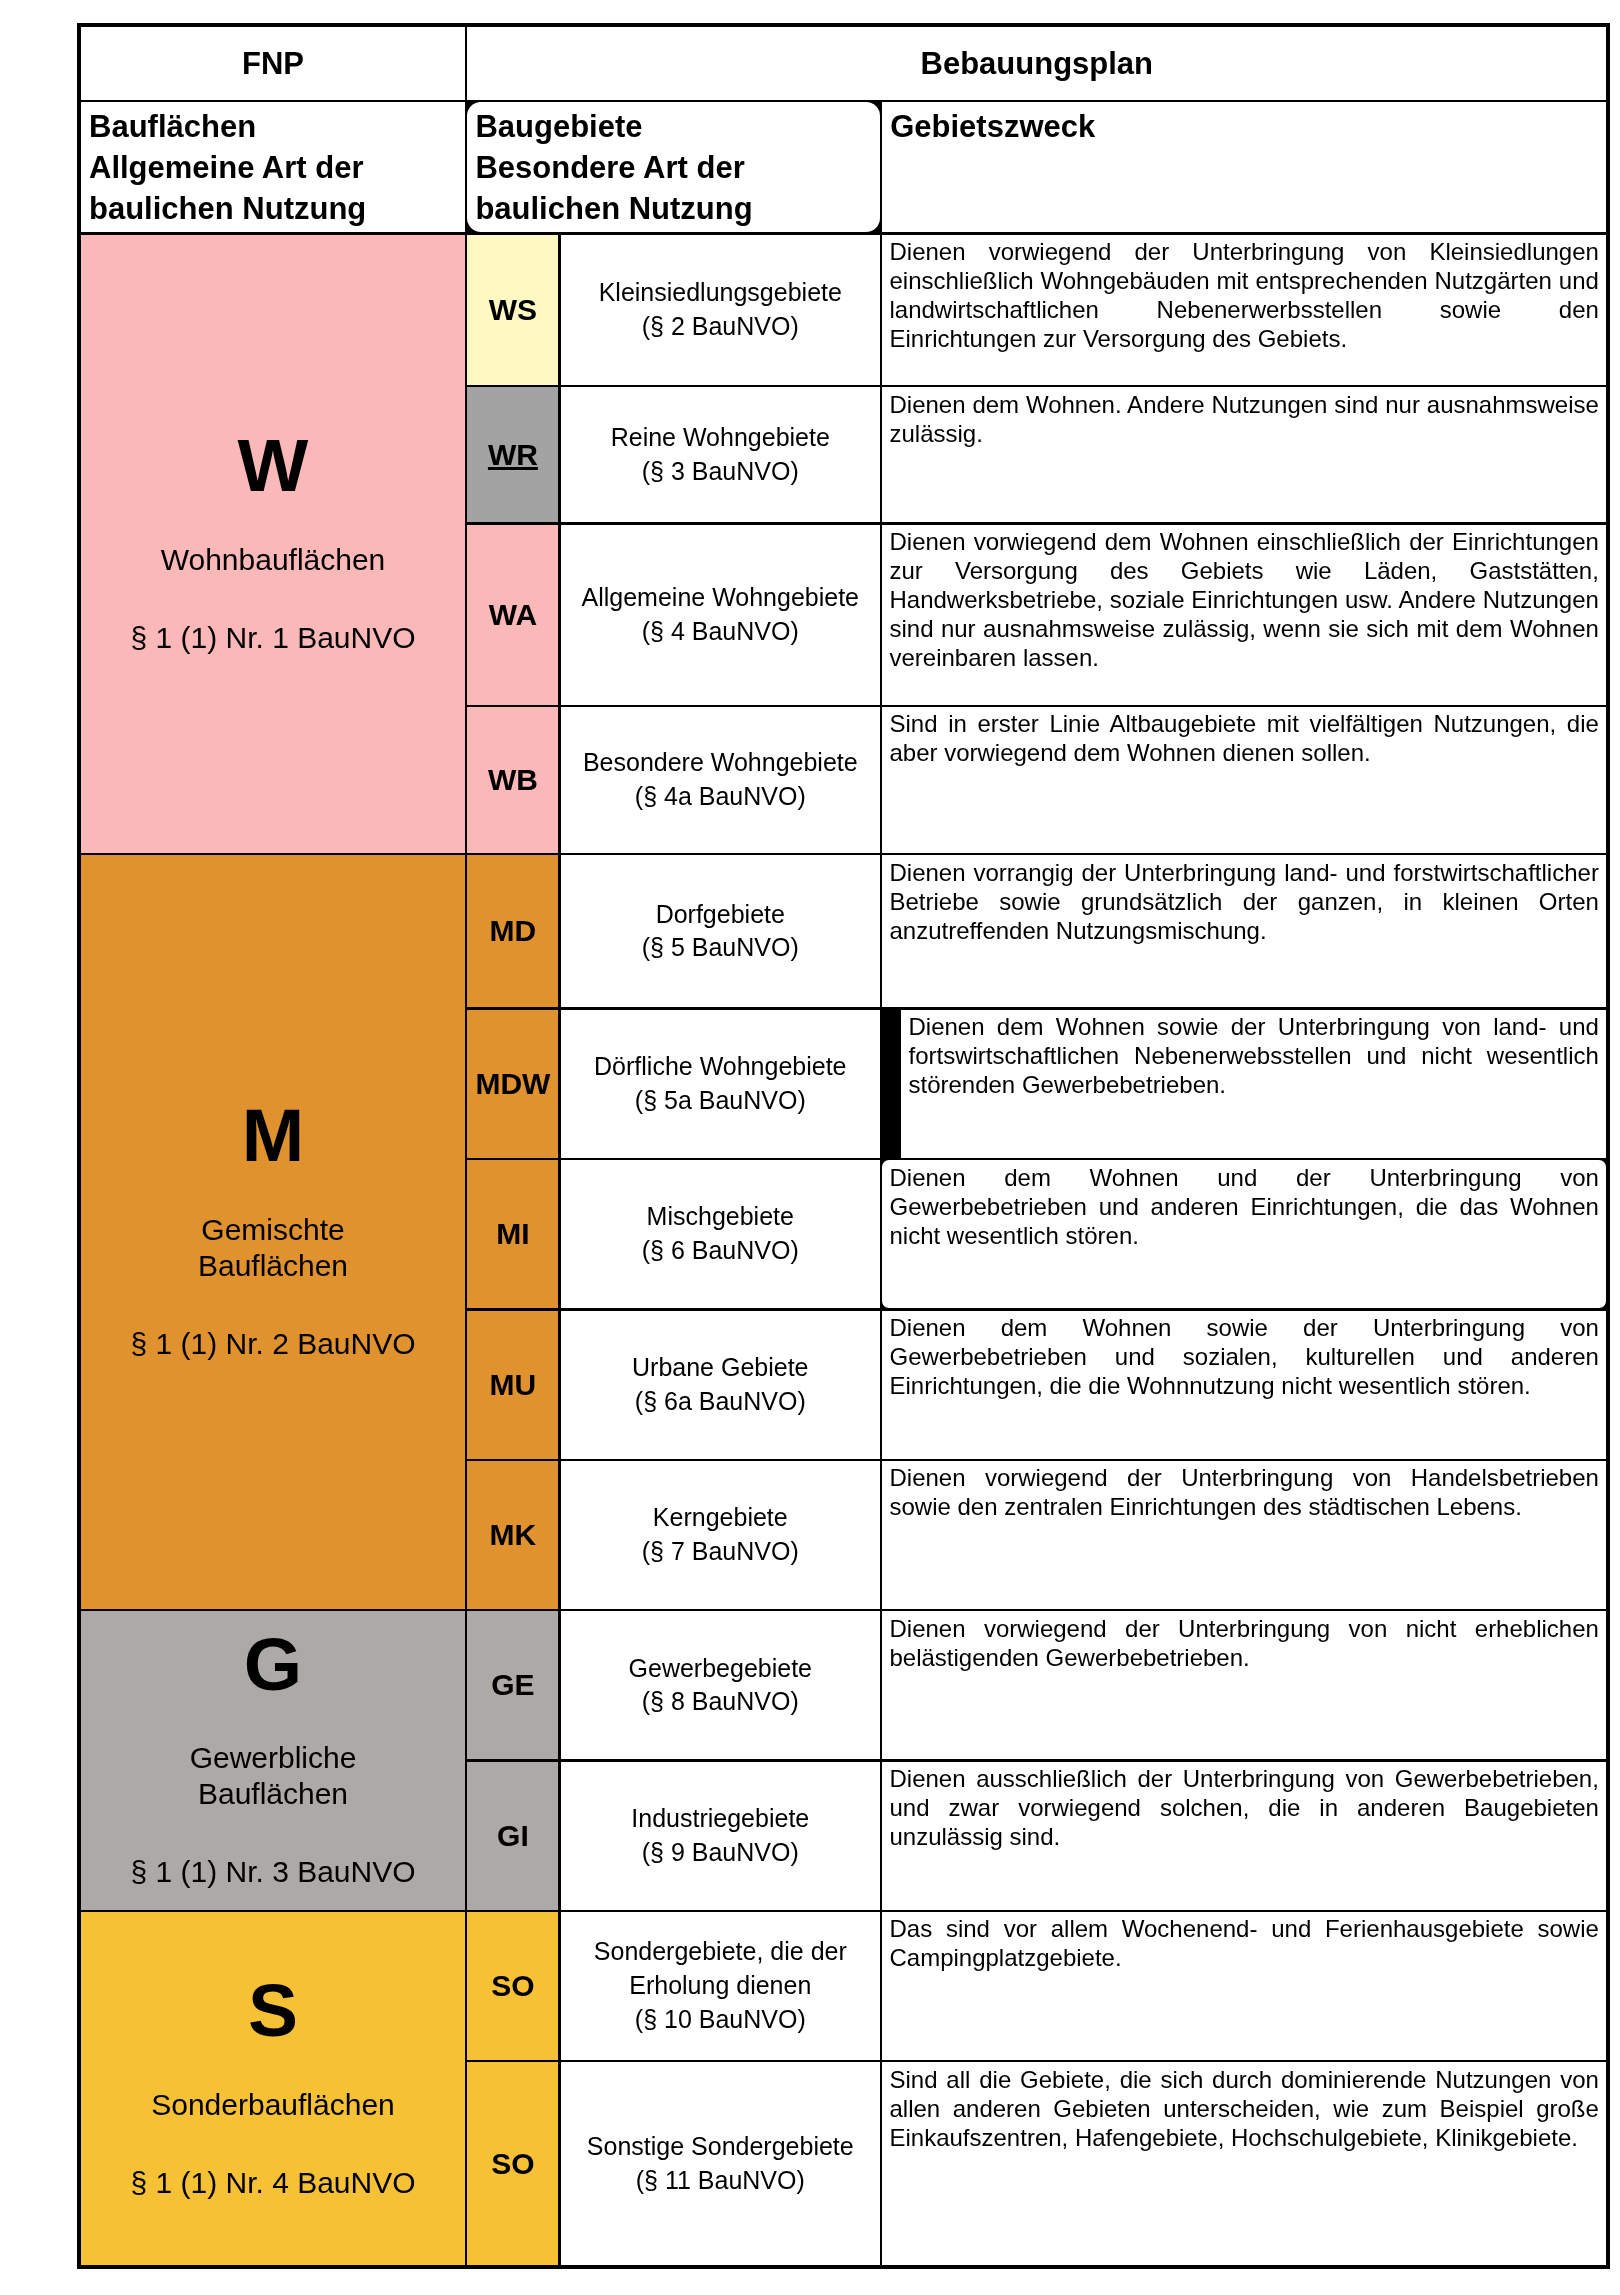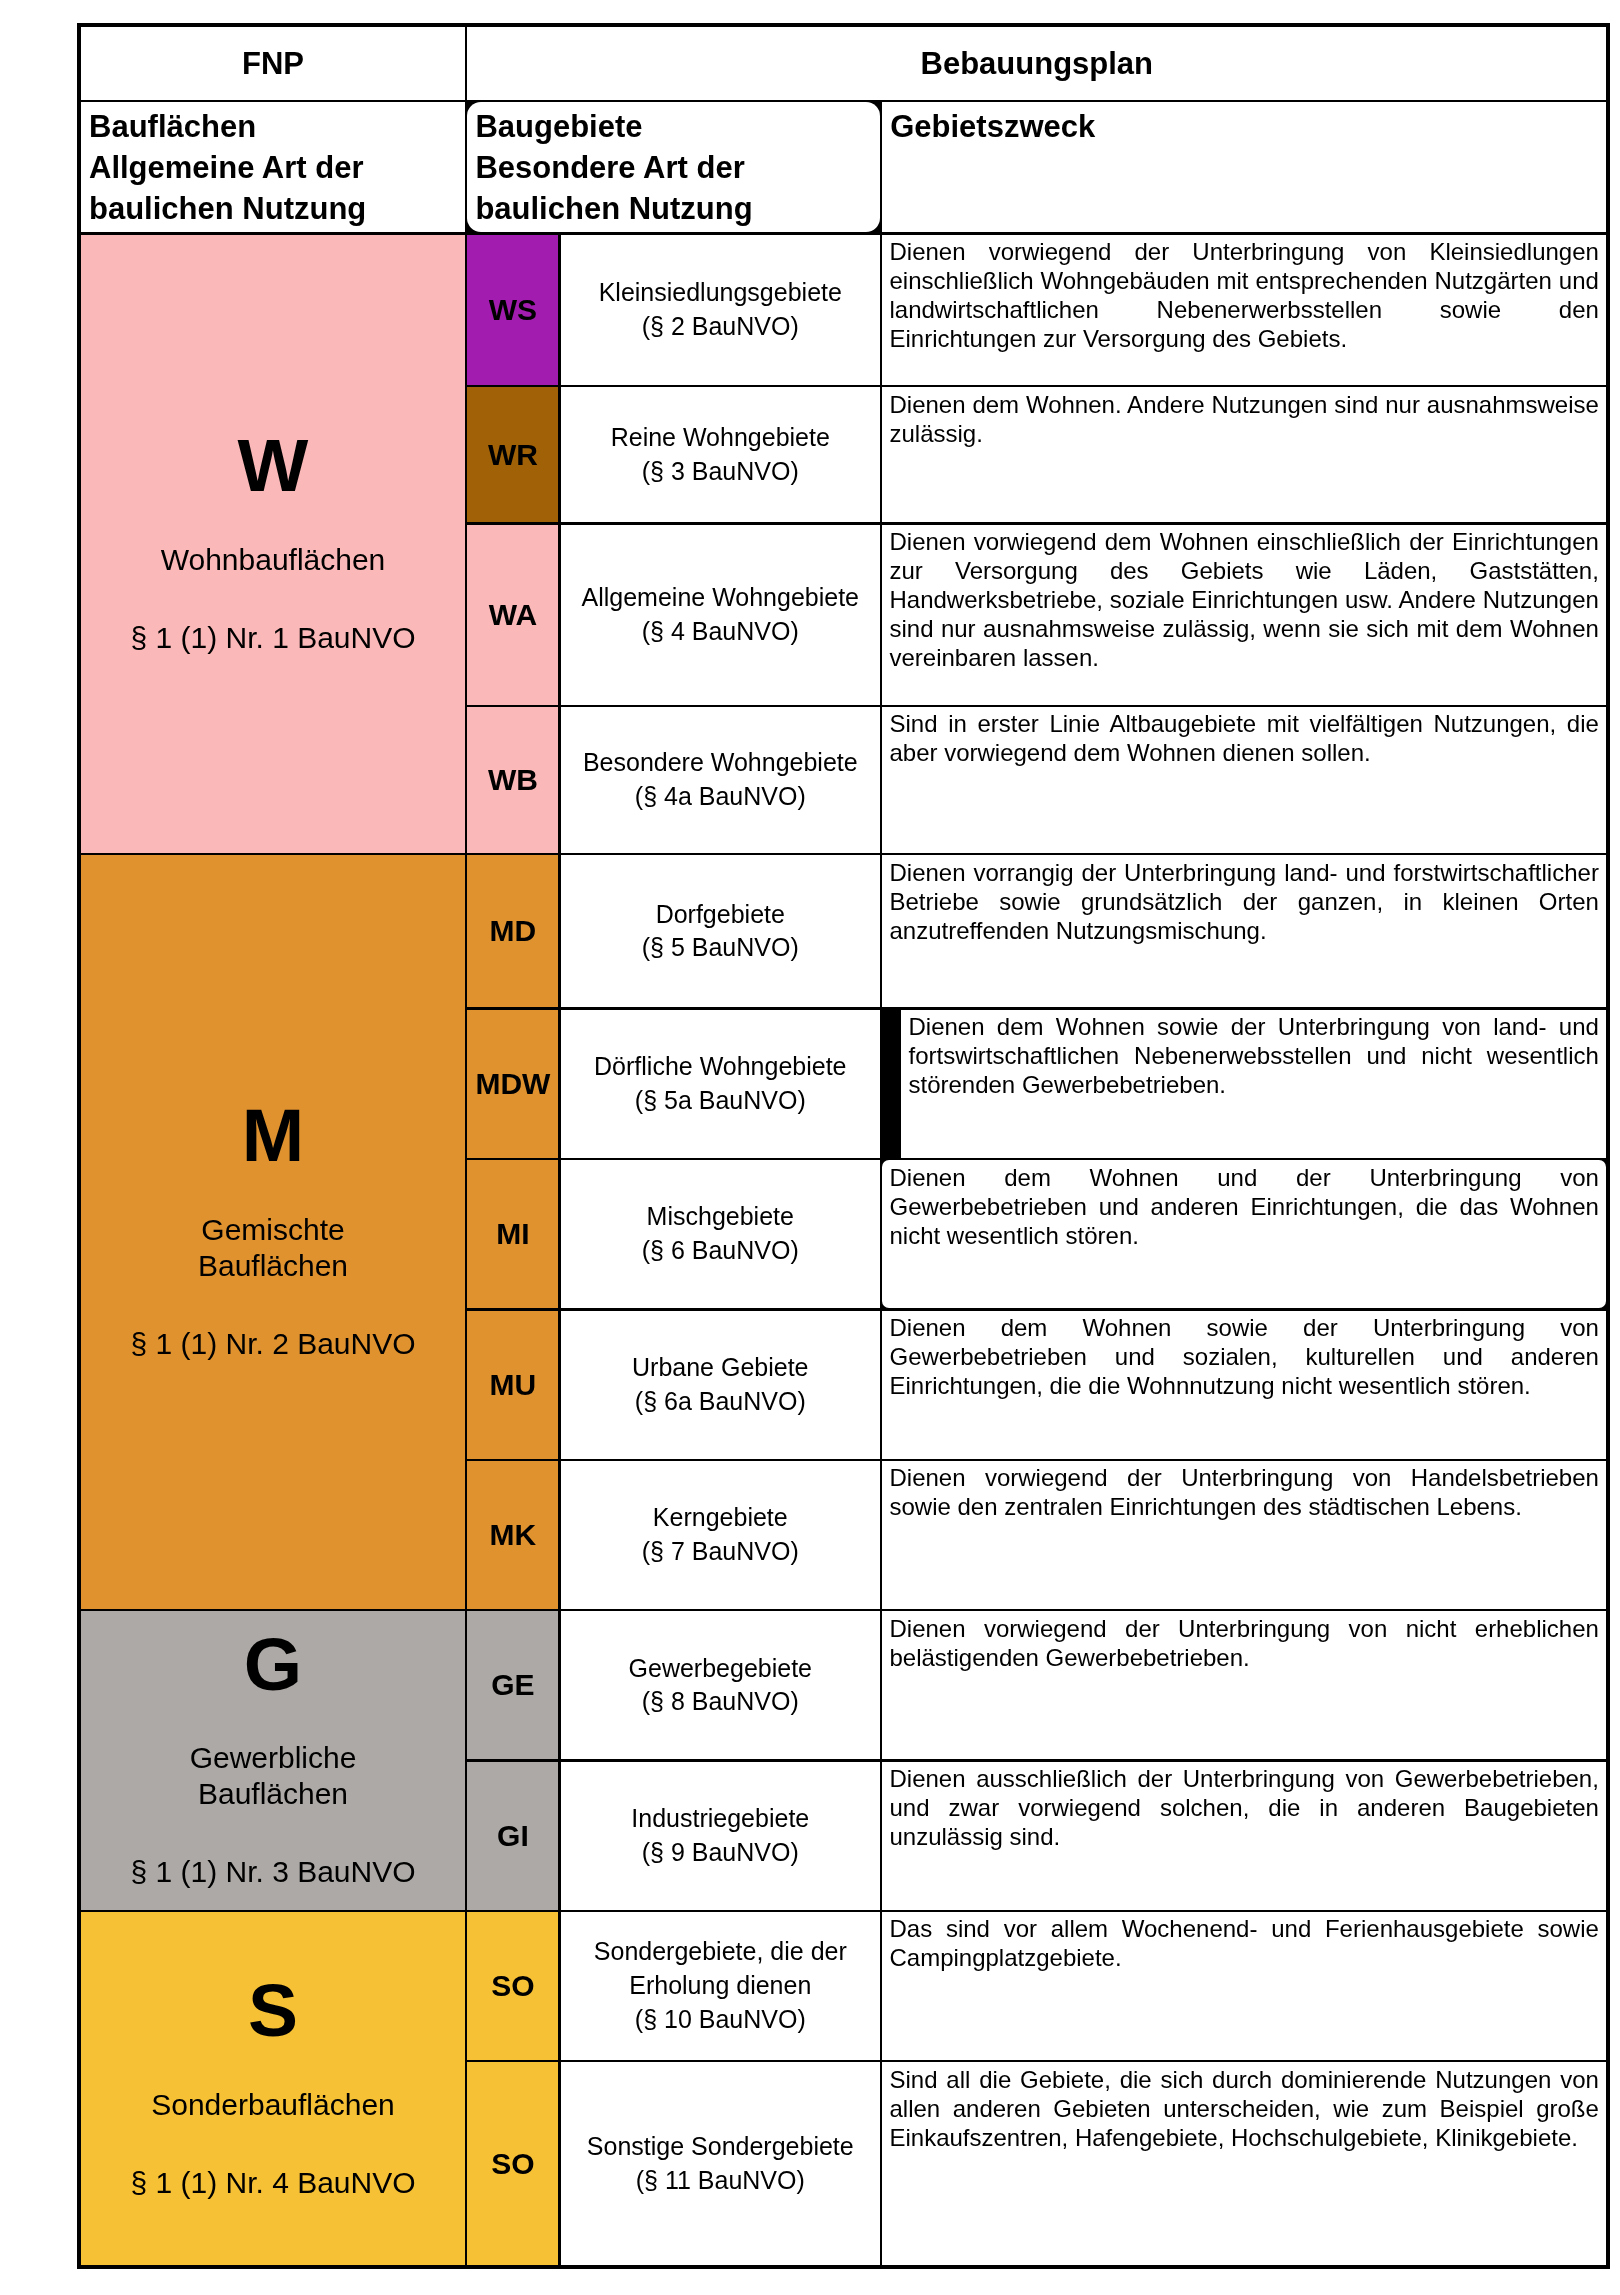--- a/index.html
+++ b/index.html
@@ -98,25 +98,25 @@
 Bauflächen</div>
       <div class="glaw">§ 1 (1) Nr. 3 BauNVO</div>
     </div>
 
     <div class="cell group g-s" style="background-color: rgb(247, 193, 53);">
       <div class="gletter">S</div>
       <div class="gname">Sonderbauflächen</div>
       <div class="glaw">§ 1 (1) Nr. 4 BauNVO</div>
     </div>
 
-  <div class="cell code-cell" style="grid-area: 3 / 2; background-color: #a21caf;">WS</div>
+  <div class="cell code-cell" style="grid-area: 3 / 2; background-color: #fef9c3;">WS</div>
       <div class="cell name-cell" style="grid-area: 3 / 3;">Kleinsiedlungsgebiete
 (§ 2 BauNVO)</div>
       <div class="cell purpose-cell" style="grid-area: 3 / 4;">Dienen vorwiegend der Unterbringung von Kleinsiedlungen einschließlich Wohngebäuden mit entsprechenden Nutzgärten und landwirtschaftlichen Nebenerwerbsstellen sowie den Einrichtungen zur Versorgung des Gebiets.</div>
-      <div class="cell code-cell" style="grid-area: 4 / 2; background-color: #a16207;">WR</div>
+      <div class="cell code-cell" style="grid-area: 4 / 2; background-color: #a3a3a3; text-decoration: underline;">WR</div>
       <div class="cell name-cell" style="grid-area: 4 / 3;">Reine Wohngebiete
 (§ 3 BauNVO)</div>
       <div class="cell purpose-cell" style="grid-area: 4 / 4;">Dienen dem Wohnen. Andere Nutzungen sind nur ausnahmsweise zulässig.</div>
       <div class="cell code-cell" style="grid-area: 5 / 2; background-color: rgb(251, 184, 184);">WA</div>
       <div class="cell name-cell" style="grid-area: 5 / 3;">Allgemeine Wohngebiete
 (§ 4 BauNVO)</div>
       <div class="cell purpose-cell" style="grid-area: 5 / 4;">Dienen vorwiegend dem Wohnen einschließlich der Einrichtungen zur Versorgung des Gebiets wie Läden, Gaststätten, Handwerksbetriebe, soziale Einrichtungen usw. Andere Nutzungen sind nur ausnahmsweise zulässig, wenn sie sich mit dem Wohnen vereinbaren lassen.</div>
       <div class="cell code-cell" style="grid-area: 6 / 2; background-color: rgb(251, 184, 184);">WB</div>
       <div class="cell name-cell" style="grid-area: 6 / 3;">Besondere Wohngebiete
 (§ 4a BauNVO)</div>

